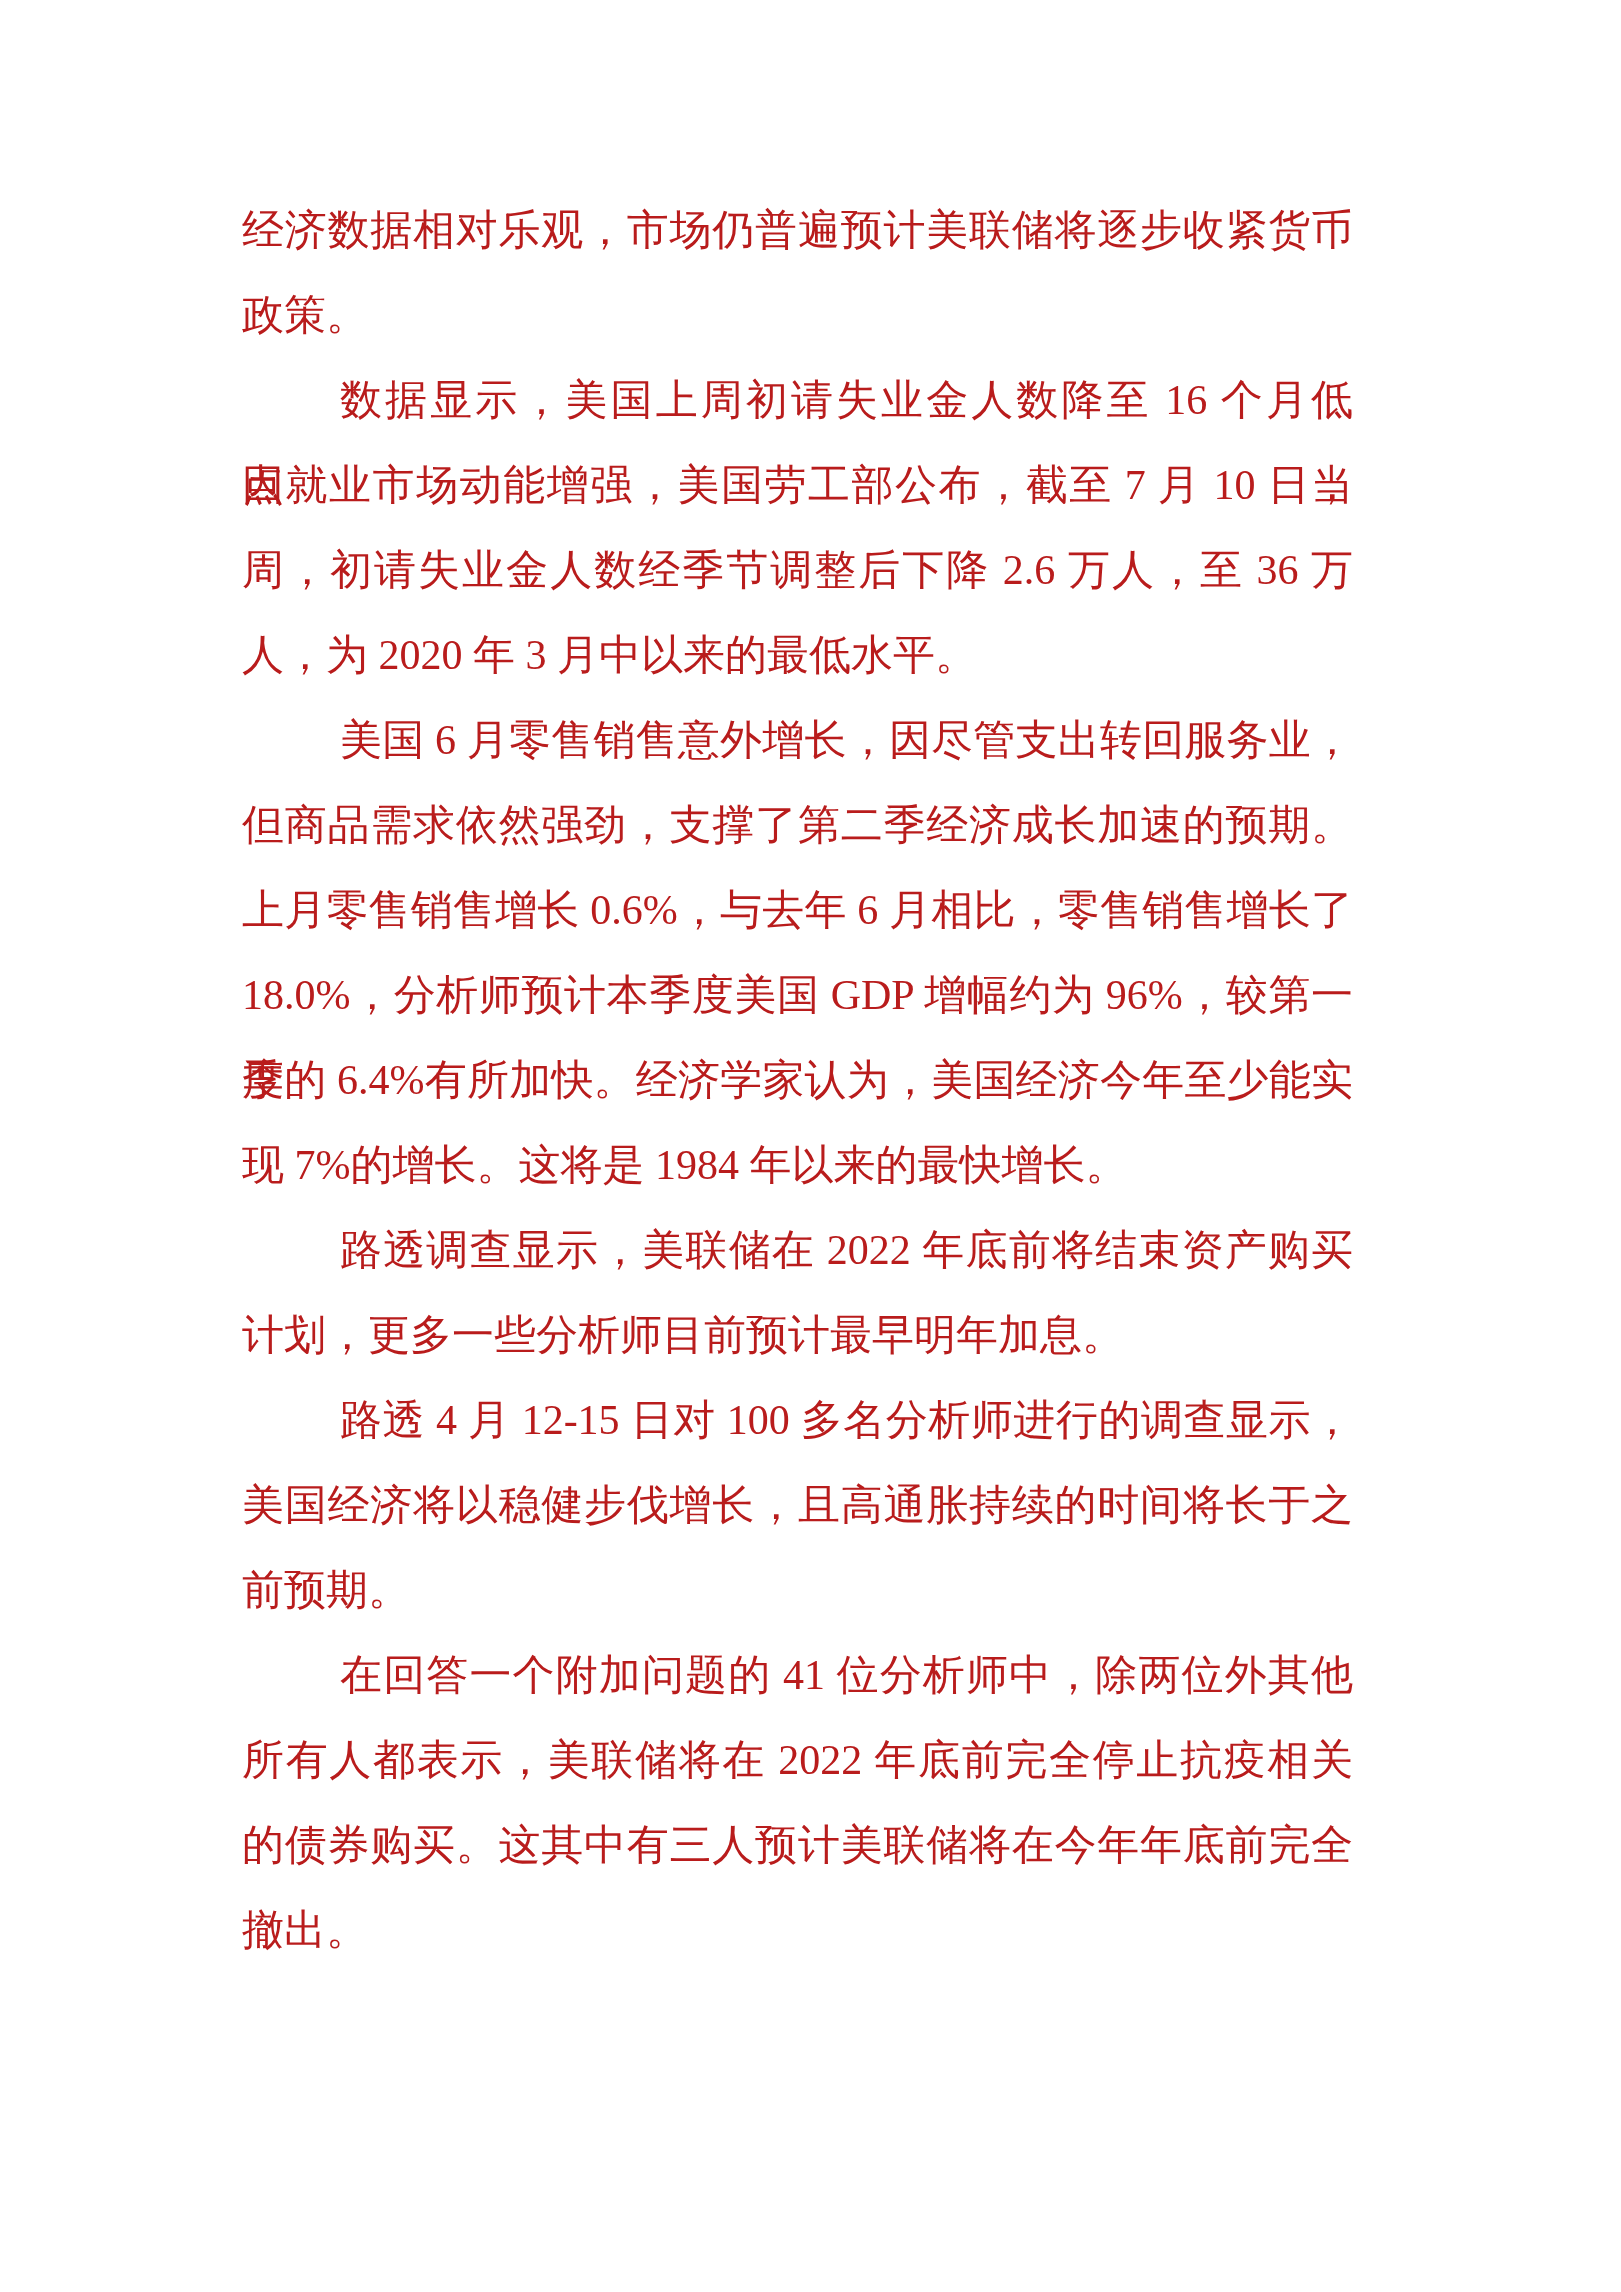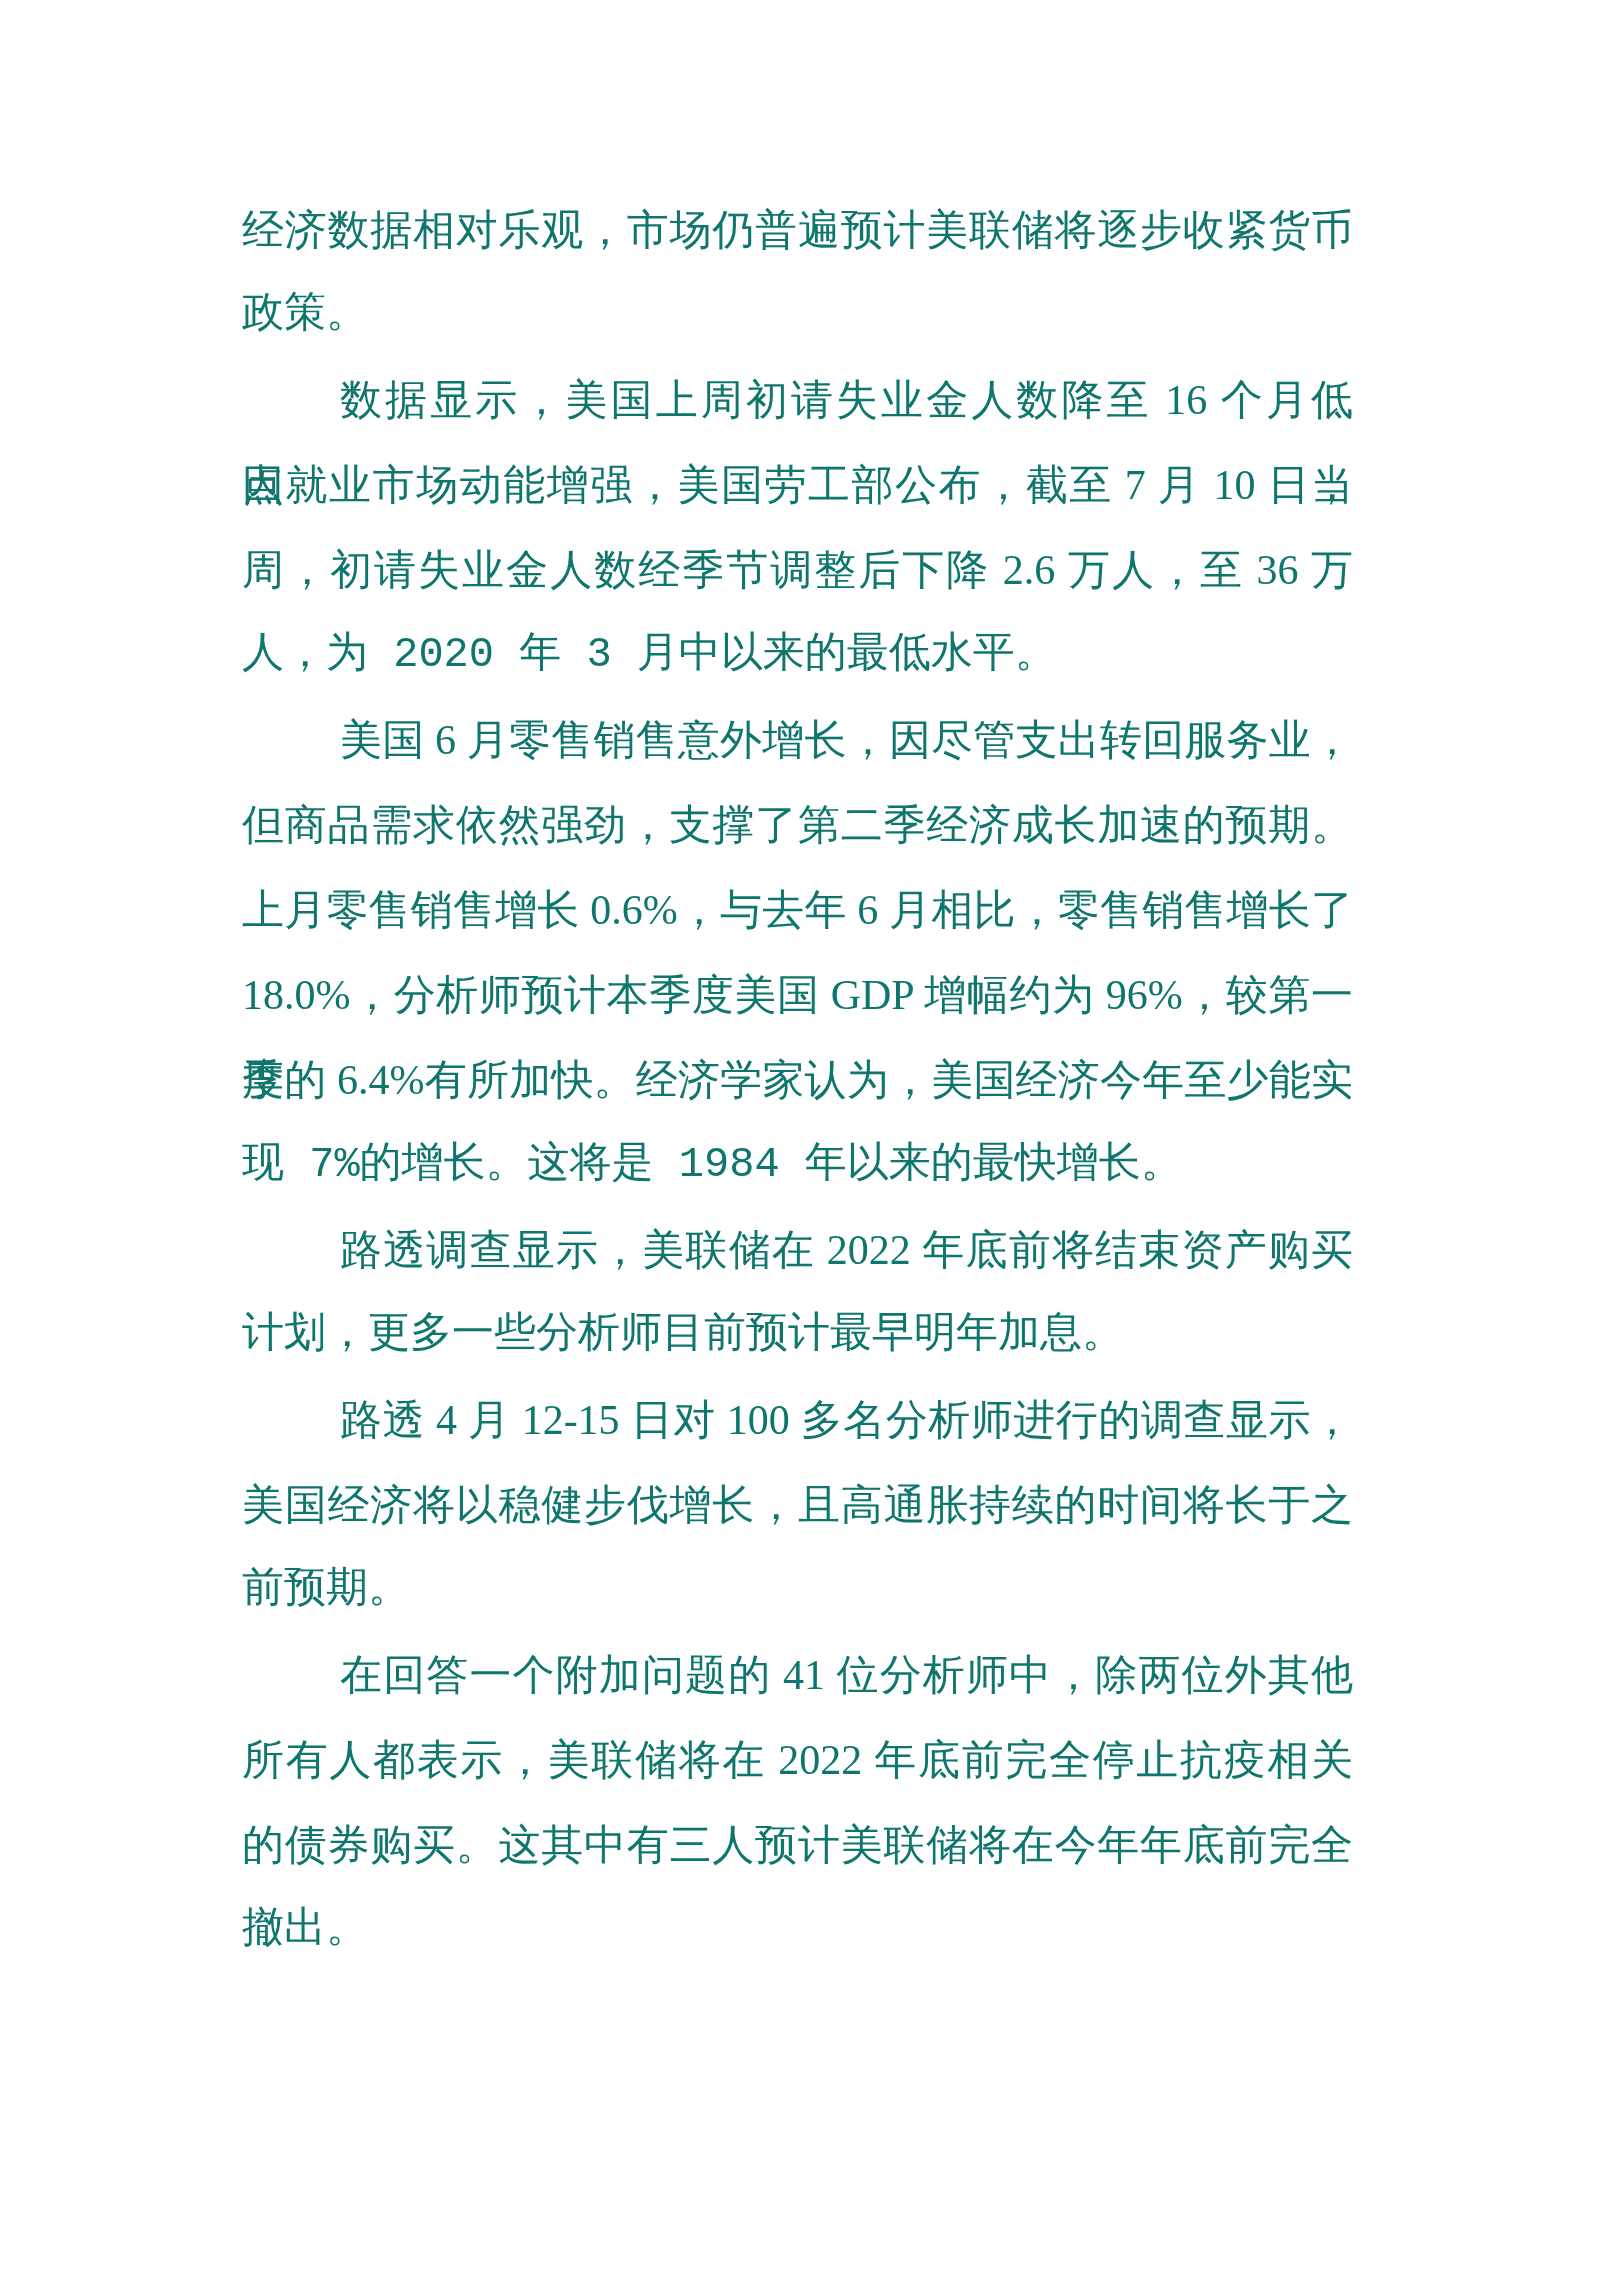--- a/index.html
+++ b/index.html
@@ -7,21 +7,21 @@
       padding: 0;
       background: #ffffff;
     }
     .page {
       position: relative;
       width: 1621px;
       height: 2293px;
       background: #ffffff;
       overflow: hidden;
       font-family: "Liberation Serif", "DejaVu Serif", serif;
-      color: #0f766e;
+      color: #b91c1c;
     }
     .text-block {
       position: absolute;
       left: 242px;
       top: 188px;
       width: 1111px;
     }
     .line {
       height: 85px;
       line-height: 85px;
@@ -31,21 +31,20 @@
     }
     
     .line.j {
       text-align: justify;
       text-align-last: justify;
     }
     
     .line.e {
       text-align: center;
       text-align-last: left;
-      font-family: Liberation Mono, monospace;
     }
     
     .line.i {
       text-indent: 98px;
     }
   </style>
 </head>
 <body>
 
 <div class="page">

